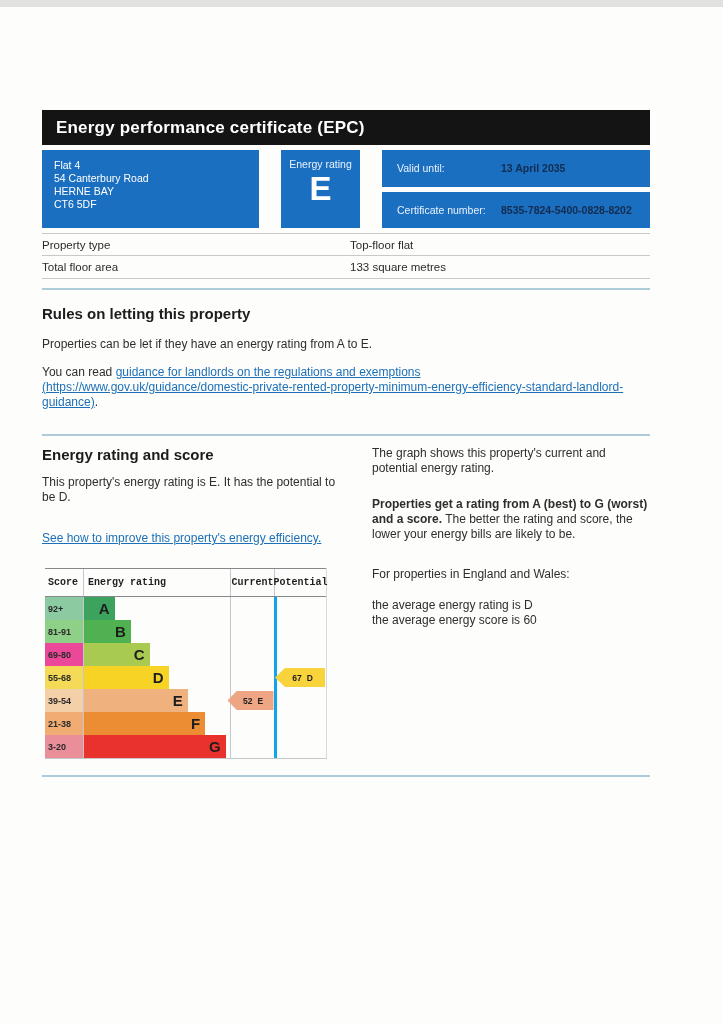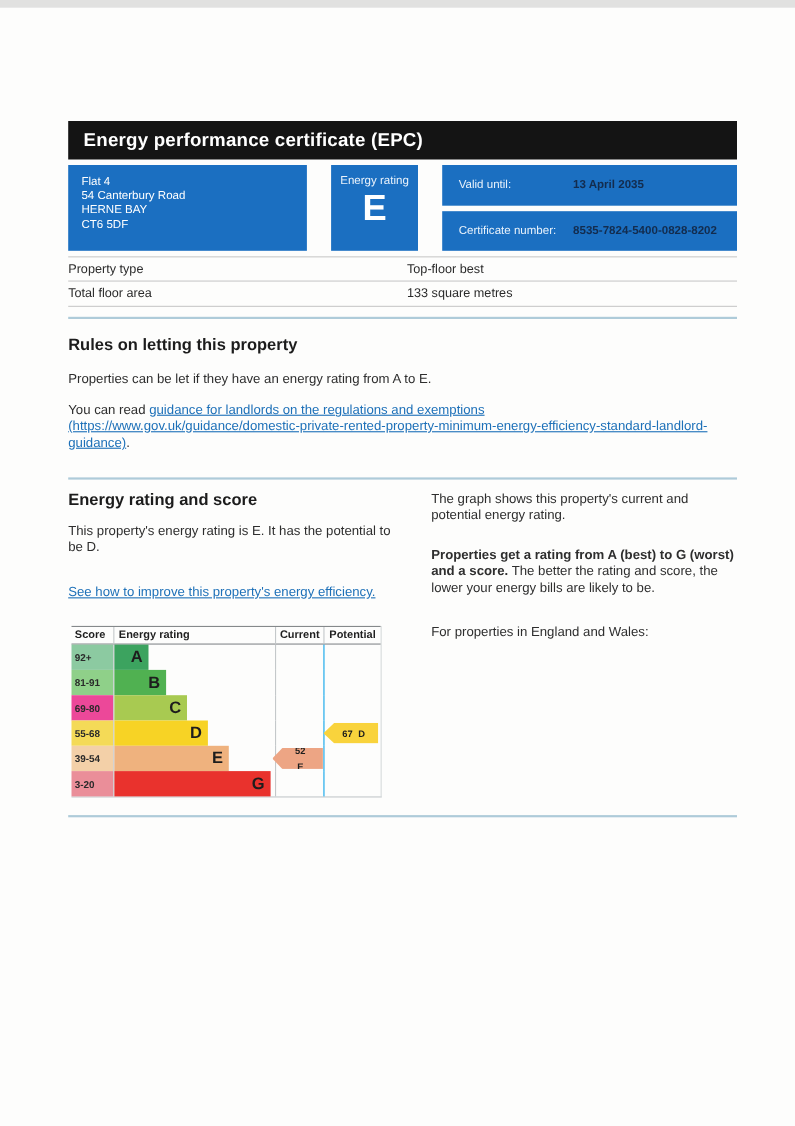--- a/index.html
+++ b/index.html
@@ -3,21 +3,21 @@
 <meta charset="utf-8">
 <style>
   * { margin:0; padding:0; box-sizing:border-box; }
   html,body { background:#ffffff; }
   .page {
     position:relative; width:723px; height:1024px; margin:0 auto;
     background:#fdfdfc; overflow:hidden;
     font-family:"Liberation Sans", sans-serif; color:#2e2e2e;
   }
   .scan-band-top { position:absolute; top:0; left:0; width:100%; height:7px; background:#d7d7d7; opacity:.75; }
-  .content { position:absolute; left:62px; top:110px; width:608px; }
+  .content { position:absolute; left:42px; top:110px; width:608px; }
 
   
   .epc-masthead {
     height:35px; background:#141414; color:#ffffff;
     display:flex; align-items:center; padding-left:14px;
     font-size:17px; font-weight:bold; letter-spacing:.2px;
   }
 
   
   .id-row { display:flex; gap:22px; margin-top:5px; height:78px; }
@@ -56,38 +56,38 @@
   .left-para { margin-top:12px; width:300px; }
   .improve-link { display:inline-block; margin-top:26px; width:290px; }
   .col-right .body-text + .body-text { }
   .right-p1 { }
   .right-p2 { margin-top:21px; }
   .right-p3 { margin-top:25px; }
   .right-avg { margin-top:16px; }
 
   
   .chart { margin-top:22px; margin-left:3px; width:282px; border-bottom:1px solid #c4c8ca; border-right:1px solid #d6dadc; }
-  .chart-head { display:flex; align-items:center; height:17px; border-top:1px solid #85898b; border-bottom:1px solid #85898b; font-size:10px; font-weight:bold; color:#1f1f1f; }
+  .chart-head { display:flex; align-items:center; height:29px; border-top:1px solid #85898b; border-bottom:1px solid #85898b; font-size:10px; font-weight:bold; color:#1f1f1f;font-family:Liberation Mono, monospace; }
   .ch-score { width:38px; flex:none; padding-left:3px; }
   .ch-band  { flex:1; padding-left:4px; border-left:1px solid #c4c8ca; height:100%; display:flex; align-items:center; }
   .ch-cur   { width:44px; flex:none; border-left:1px solid #c4c8ca; height:100%; display:flex; align-items:center; justify-content:center; }
   .ch-pot   { width:52px; flex:none; border-left:1px solid #c4c8ca; height:100%; display:flex; align-items:center; justify-content:center; }
   .chart-row { display:flex; height:23px; }
   .score-cell { width:38px; flex:none; display:flex; align-items:center; padding-left:3px; font-size:9px; font-weight:bold; color:#2a2a2a; }
   .band-cell { flex:1; border-left:1px solid #c4c8ca; position:relative; }
   .band-bar { height:23px; display:flex; align-items:center; justify-content:flex-end; padding-right:5px; font-size:15px; font-weight:bold; color:#1d1d1d; }
   .cur-cell { width:44px; flex:none; border-left:1px solid #c4c8ca; display:flex; align-items:center; justify-content:center; }
-  .pot-cell { width:52px; flex:none; border-left:1px solid #0ea5e9; display:flex; align-items:center; justify-content:center; }
+  .pot-cell { width:52px; flex:none; border-left:3px solid #0ea5e9; display:flex; align-items:center; justify-content:center; }
   .marker {
     height:19px; display:flex; align-items:center; justify-content:center; gap:5px;
     padding-left:8px; padding-right:3px;
     font-size:8.5px; font-weight:bold; color:#1d1d1d;
     clip-path:polygon(0 50%, 20% 0, 100% 0, 100% 100%, 20% 100%);
   }
-  .marker-current { width:46px; margin-left:-4px;flex-direction:column; }
+  .marker-current { width:46px; margin-left:-4px; }
   .marker-potential { width:50px; margin-left:-3px; }
 </style>
 </head>
 <body>
 
 <div class="page">
   <div class="scan-band-top"></div>
 
   <div class="content">
 
@@ -114,21 +114,21 @@
         <div class="detail-cell">
           <span class="detail-label">Certificate number:</span>
           <span class="detail-value">8535-7824-5400-0828-8202</span>
         </div>
       </div>
     </div>
 
     <div class="facts">
       <div class="facts-row">
         <span class="facts-label">Property type</span>
-        <span class="facts-value">Top-floor best</span>
+        <span class="facts-value">Top-floor flat</span>
       </div>
       <div class="facts-row">
         <span class="facts-label">Total floor area</span>
         <span class="facts-value">133 square metres</span>
       </div>
     </div>
 
     <div class="blue-divider divider-1"></div>
 
     <h2 class="section-heading rules-heading">Rules on letting this property</h2>
@@ -206,35 +206,46 @@
               </div>
             <div class="cur-cell">
               <div class="marker marker-current" style="background: rgb(237, 165, 132);">
                 <span>52</span>
                 <span>E</span>
               </div>
             </div>
             <div class="pot-cell"></div>
           </div>
           <div class="chart-row">
+            <span class="score-cell" style="background: rgb(240, 172, 114);">21-38</span>
+            <div class="band-cell">
+                <div class="band-bar" style="background: rgb(236, 140, 51); width: 83%;">
+                  <span>F</span>
+                </div>
+              </div>
+            <div class="cur-cell"></div>
+            <div class="pot-cell"></div>
+          </div>
+          <div class="chart-row">
             <span class="score-cell" style="background: rgb(234, 142, 153);">3-20</span>
             <div class="band-cell">
                 <div class="band-bar" style="background: rgb(233, 50, 45); width: 97%;">
                   <span>G</span>
                 </div>
               </div>
             <div class="cur-cell"></div>
             <div class="pot-cell"></div>
           </div>
         </div>
       </div>
 
       <div class="col-right">
         <p class="body-text right-p1">The graph shows this property's current and potential energy rating.</p>
         <p class="body-text right-p2"><b>Properties get a rating from A (best) to G (worst) and a score.</b><span> The better the rating and score, the lower your energy bills are likely to be.</span></p>
         <p class="body-text right-p3">For properties in England and Wales:</p>
+        <p class="body-text right-avg"><span>the average energy rating is D</span><br><span>the average energy score is 60</span></p>
       </div>
     </div>
 
     <div class="blue-divider divider-3"></div>
 
   </div>
 </div>
 
 </body></html>

